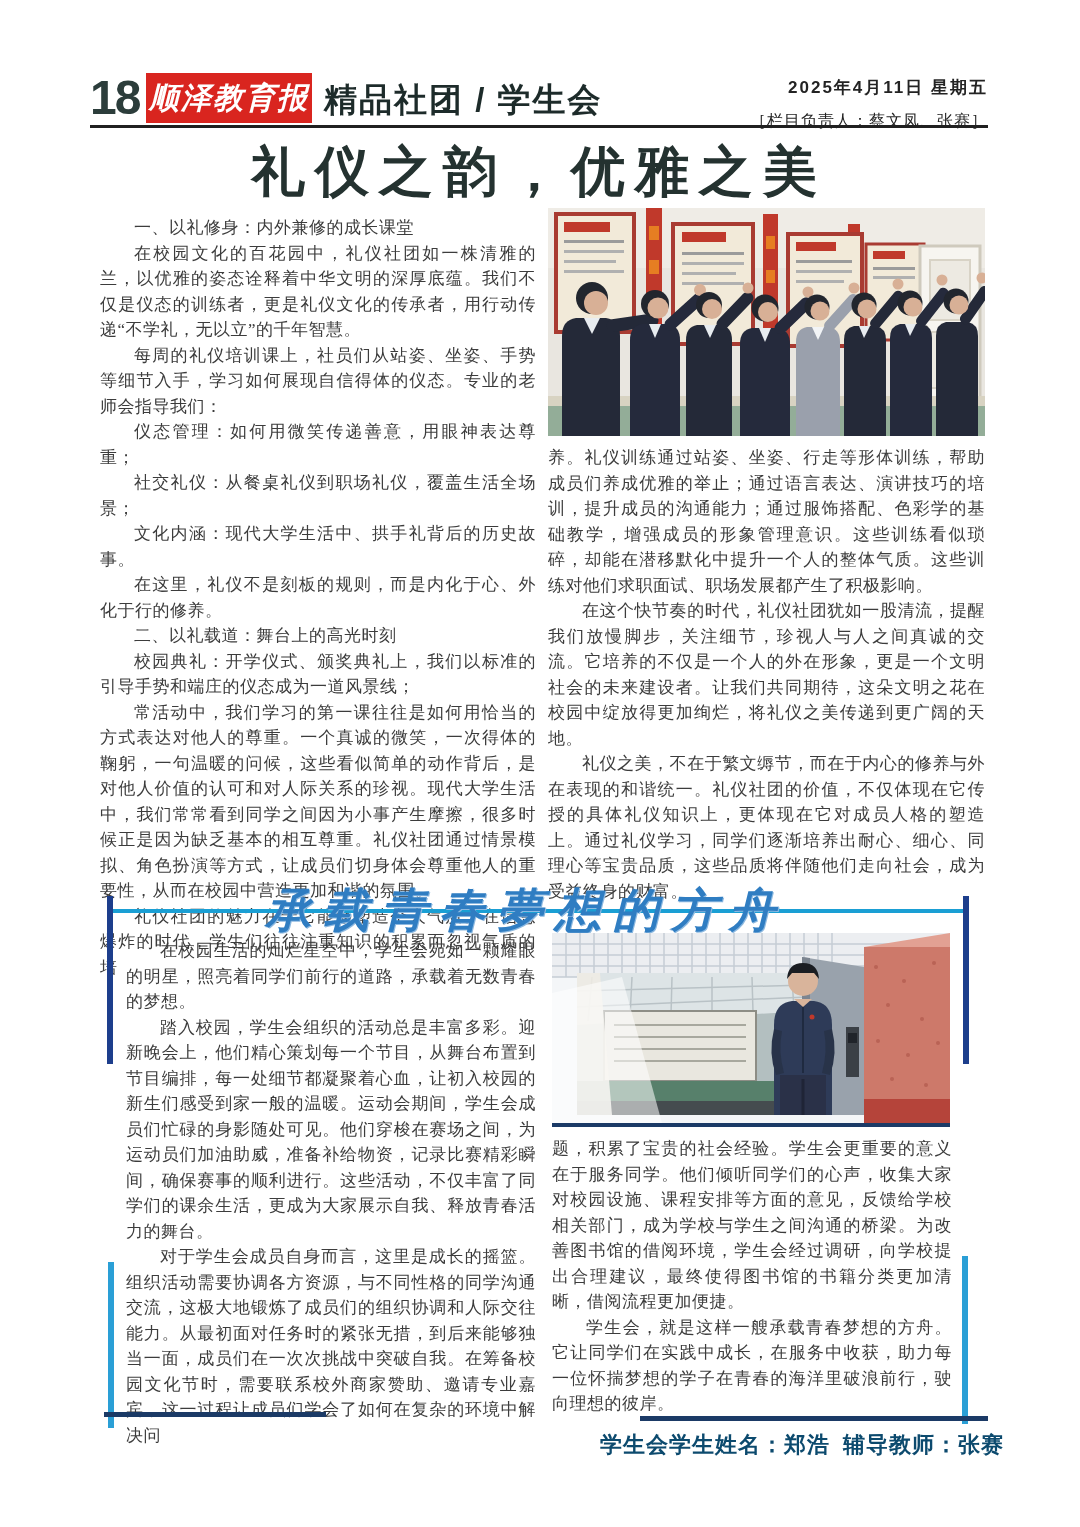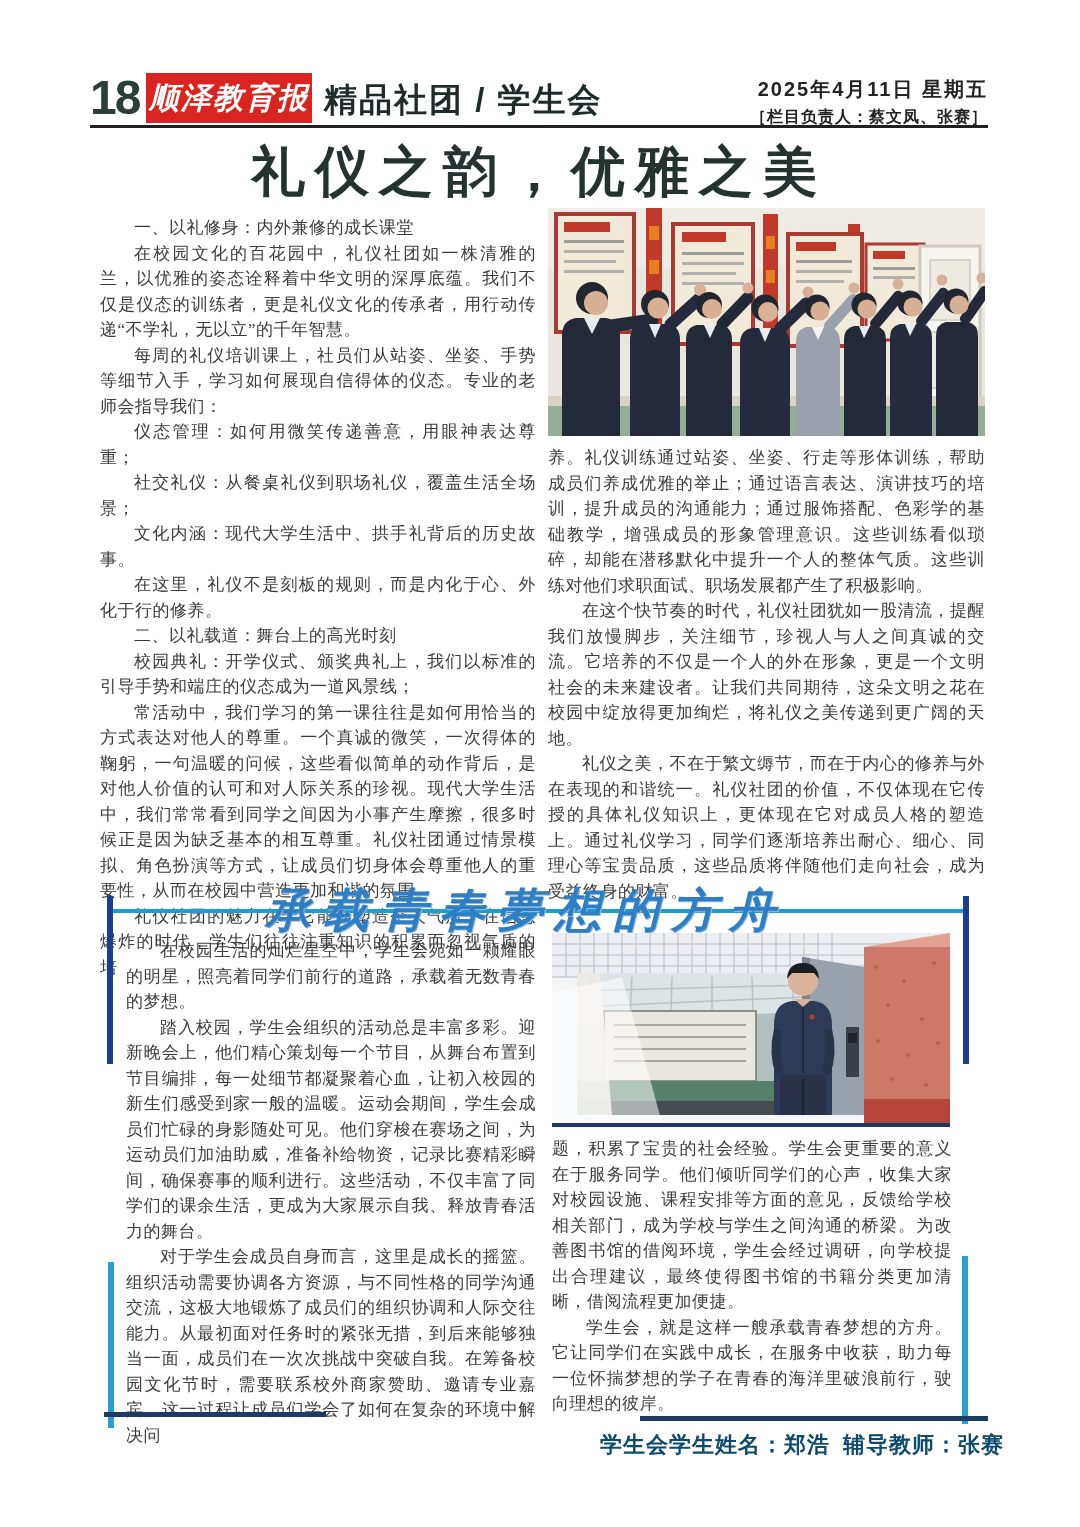--- a/index.html
+++ b/index.html
@@ -11,22 +11,22 @@
   
   .page-num{left:90px;top:70px;font-family:Liberation Sans, sans-serif;
     font-weight:900;font-size:48px;color:#2c3d3b;letter-spacing:-2px;}
   .masthead{left:146px;top:73px;width:166px;height:50px;background:#d9251f;
     color:#fff;display:flex;align-items:center;justify-content:center;
     font-weight:bold;font-style:italic;font-size:30px;letter-spacing:2px;}
   .section-title{left:324px;top:78px;font-family:"Liberation Sans",sans-serif;
     font-weight:900;font-size:33px;color:#1d2b2a;letter-spacing:2px;}
   .date-block{right:92px;top:76px;text-align:right;color:#232323;
     font-family:"Liberation Sans",sans-serif;}
-  .date-line{font-size:20px;font-weight:bold;letter-spacing:2px;}
-  .editors-line{font-size:16px;margin-top:4px;letter-spacing:1px;font-weight:bold;}
+  .date-line{font-size:17px;font-weight:bold;letter-spacing:2px;}
+  .editors-line{font-size:16px;margin-top:12px;letter-spacing:1px;}
   .header-rule{left:90px;top:125px;width:898px;height:3px;background:#202020;}
   
   .a1-title{left:90px;top:136px;width:898px;text-align:center;
     font-family:Liberation Mono, monospace;font-weight:900;font-size:54px;
     color:#243230;letter-spacing:10px;}
   .col{font-size:17px;line-height:25.5px;text-align:justify;color:#3c3c3c;
     letter-spacing:0.5px;}
   .col p{margin:0;}
   .col p.ind{text-indent:2em;}
   .col p.noind{text-indent:0;}

